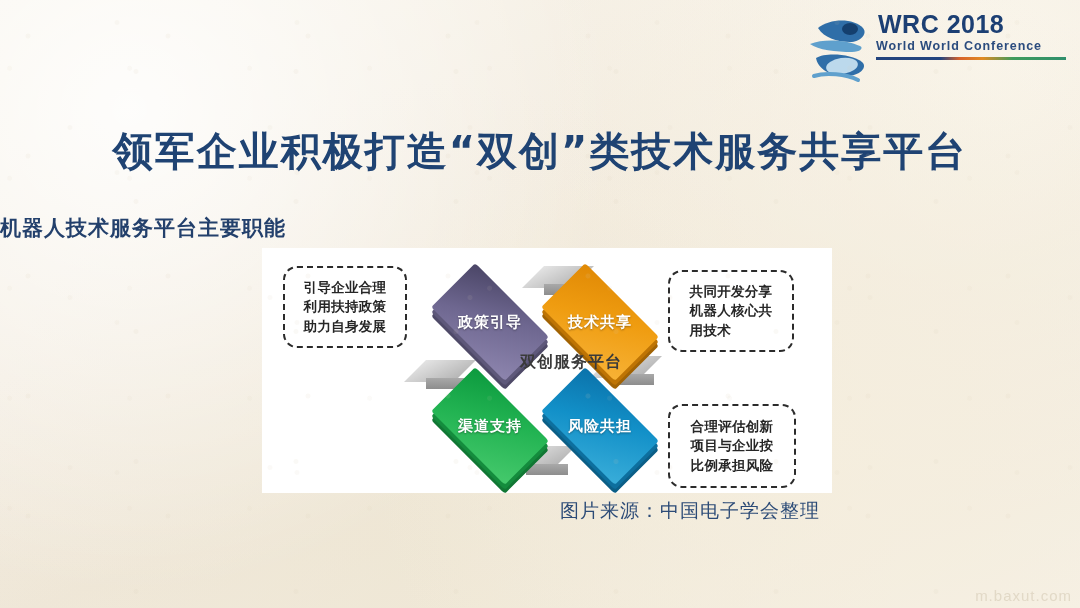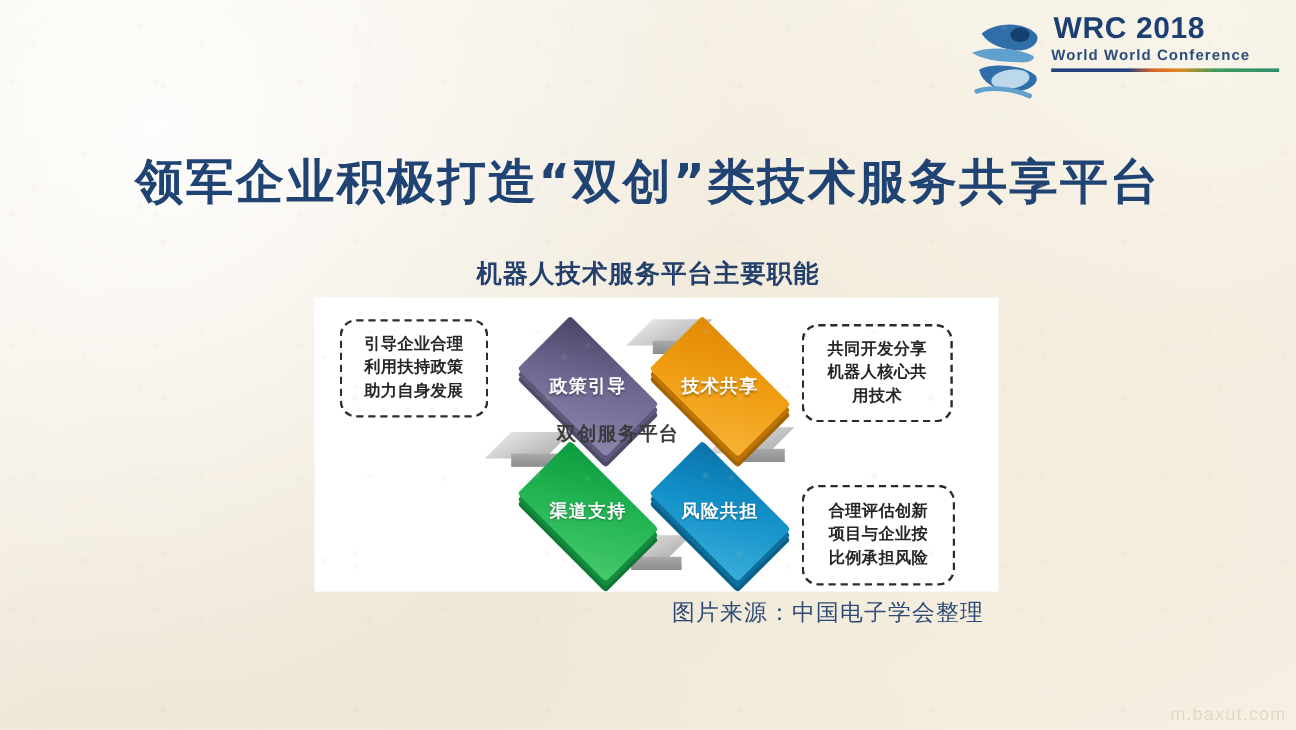--- a/index.html
+++ b/index.html
@@ -87,41 +87,41 @@
   #card {
     position: absolute;
     left: 262px; top: 248px;
     width: 570px; height: 245px;
     background: #ffffff;
   }
 
   #subtitle {
     position: absolute;
     left: 0; top: 214px; width: 1080px;
-    text-align: center;
+    text-align: left;
     font-family: "DejaVu Sans", "Liberation Sans", sans-serif;
     font-weight: bold; font-size: 21px; letter-spacing: 1px;
     color: #23406c;
     white-space: nowrap;
   }
 
   
   .callout {
     position: absolute;
     border: 2.2px dashed #2b2b2b;
     border-radius: 14px;
     background: #ffffff;
     box-sizing: border-box;
     font-family: "DejaVu Sans", "Liberation Sans", sans-serif;
     font-size: 13.5px;
     font-weight: bold;
     line-height: 1.42;
     color: #262626;
     display: flex; align-items: center; justify-content: center;
-    text-align: center;
+    text-align: left;
     padding: 4px 7px;
     letter-spacing: .3px;
   }
   .callout span { display: block; white-space: pre-line; }
   #callout-tl { left: 283px; top: 266px; width: 124px; height: 82px; }
   #callout-tr { left: 668px; top: 270px; width: 126px; height: 82px; }
   #callout-bl { left: 280px; top: 396px; width: 126px; height: 92px; }
   #callout-br { left: 668px; top: 404px; width: 128px; height: 84px; }
 
   
@@ -204,21 +204,21 @@
   #tile-risk    .face { background: linear-gradient(135deg,#0b72aa 0%, #1290c8 45%, #39add9 100%); }
   #tile-policy  .slab, #tile-policy  .slab2 { background: #6e6790; }
   #tile-tech    .slab, #tile-tech    .slab2 { background: #e08905; }
   #tile-channel .slab, #tile-channel .slab2 { background: #17a548; }
   #tile-risk    .slab, #tile-risk    .slab2 { background: #0f82ba; }
 
   #center-label {
     position: absolute;
     left: 50px; top: 100px;
     width: 158px;
-    text-align: left;
+    text-align: right;
     font-family: "DejaVu Sans", "Liberation Sans", sans-serif;
     font-size: 16px; font-weight: bold;
     letter-spacing: 1px;
     color: #3a3a3a;
     z-index: 20;
     white-space: nowrap;
   }
 
   
   #source {

